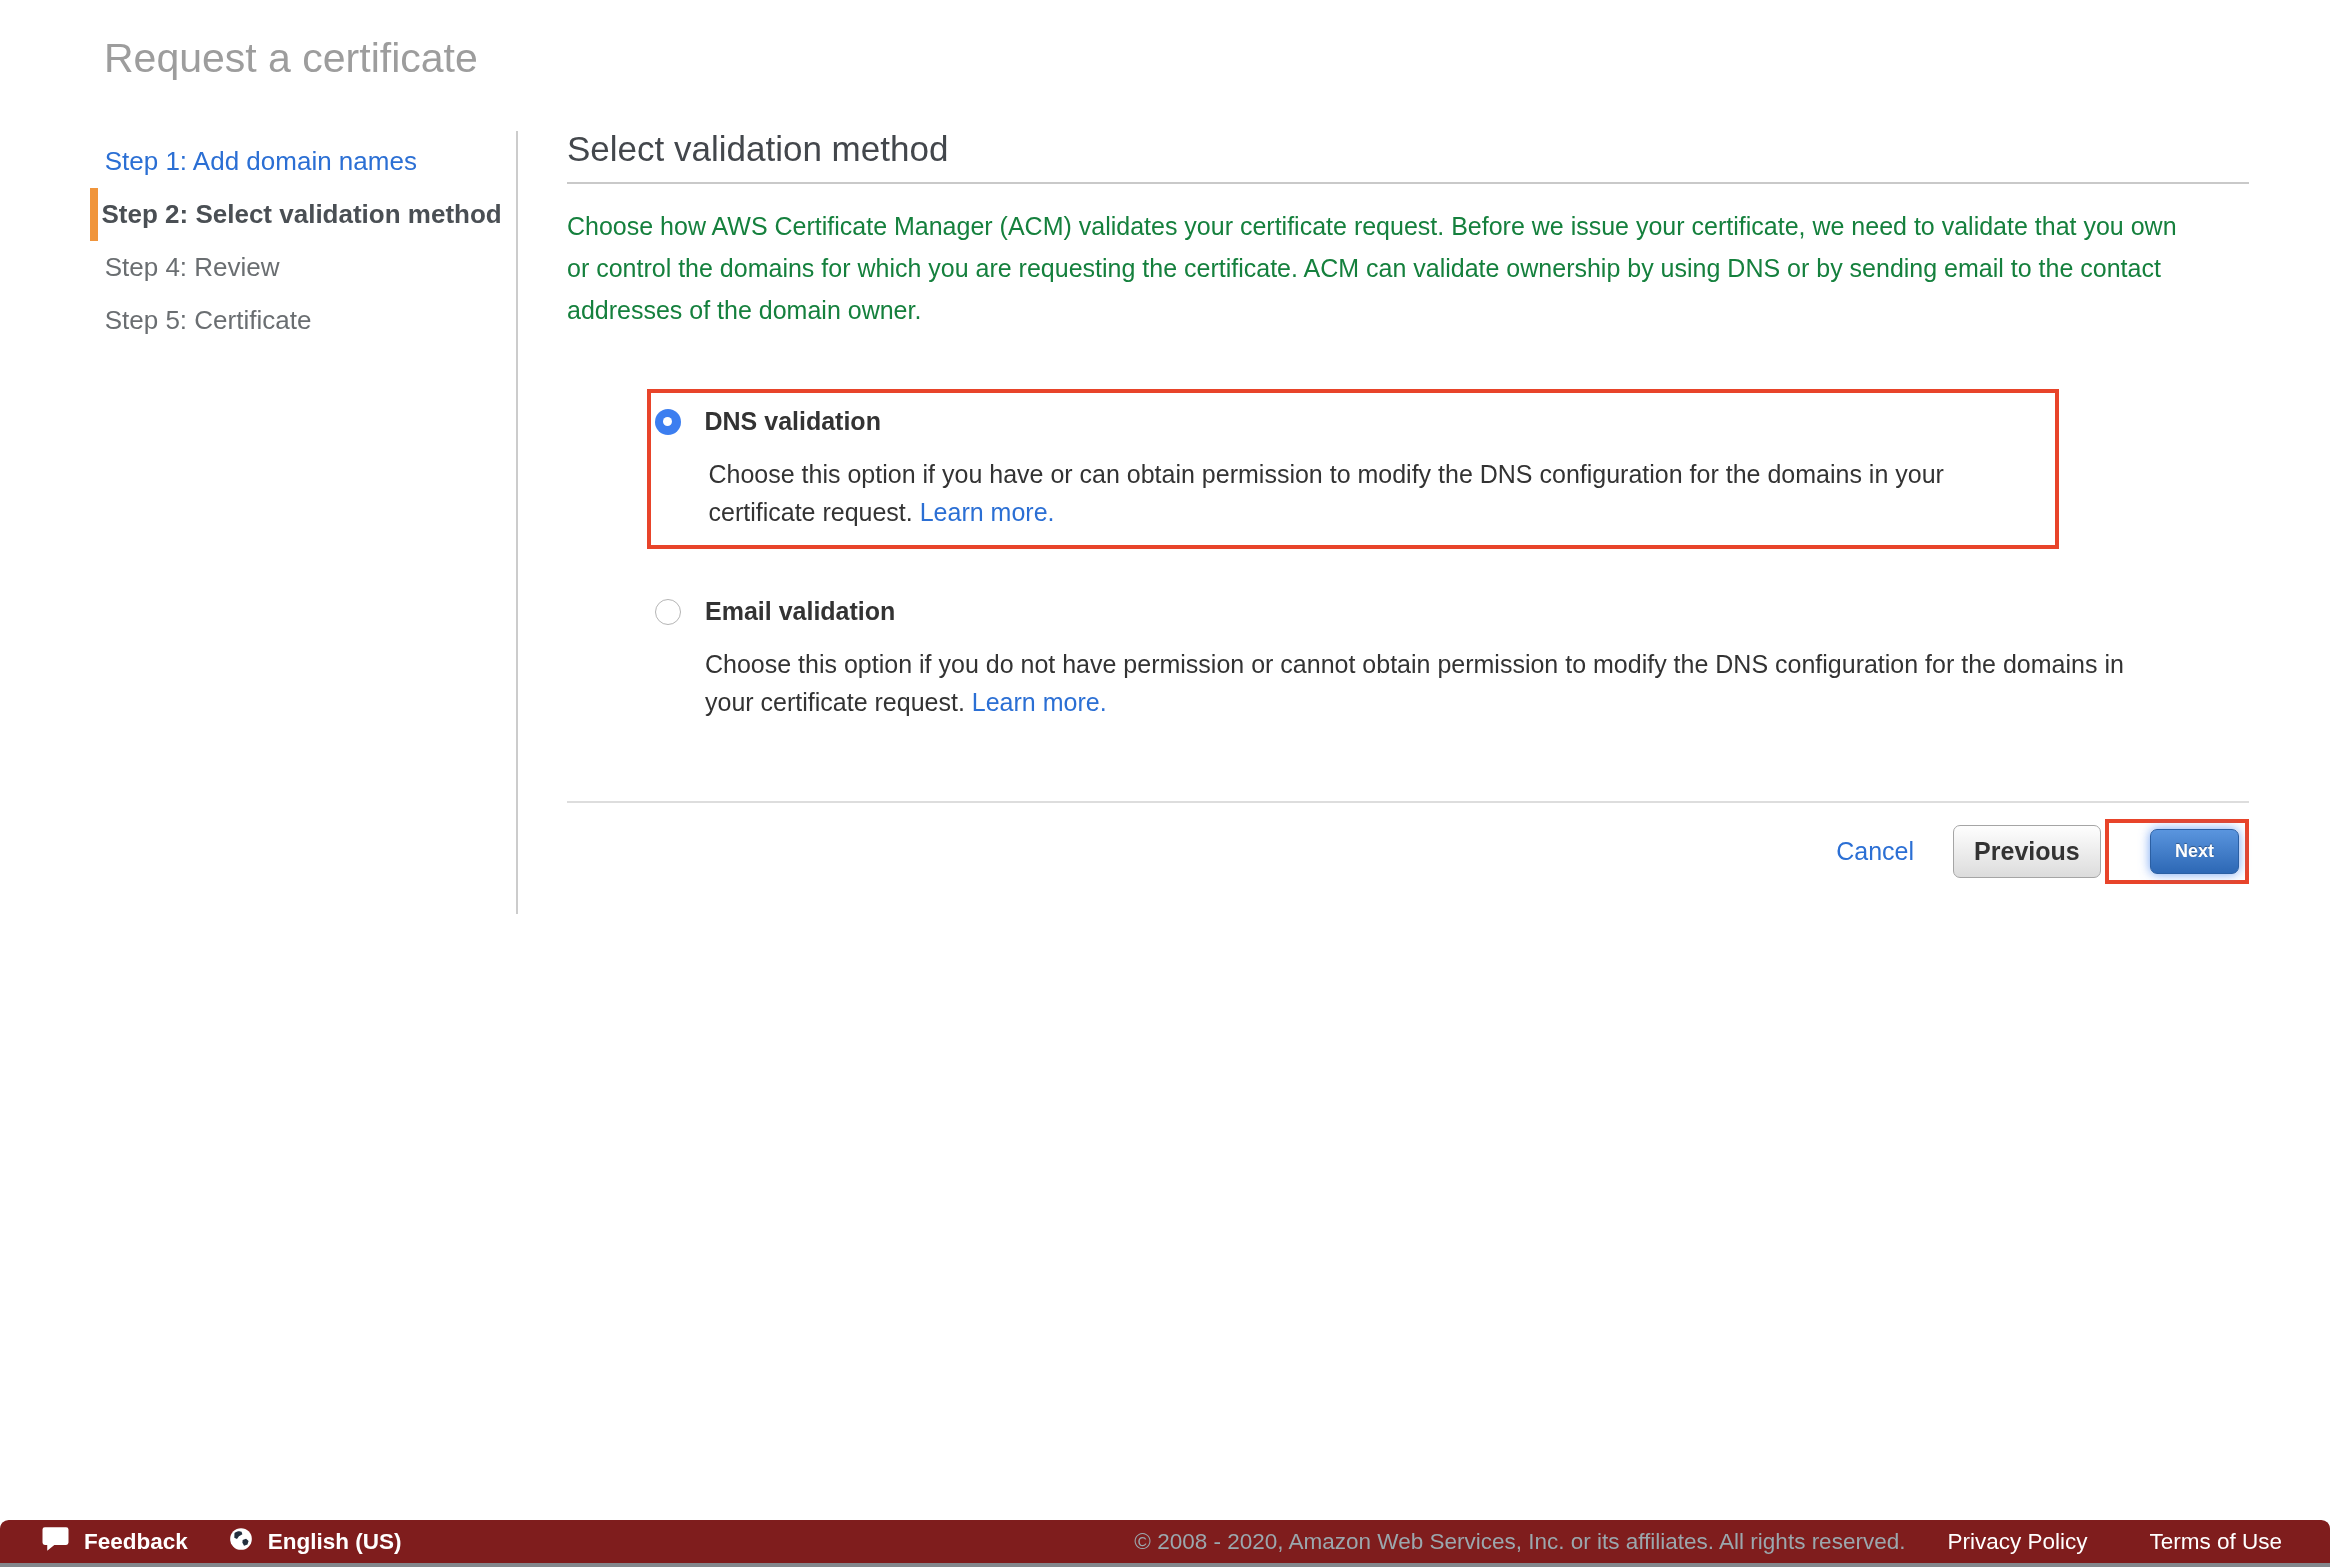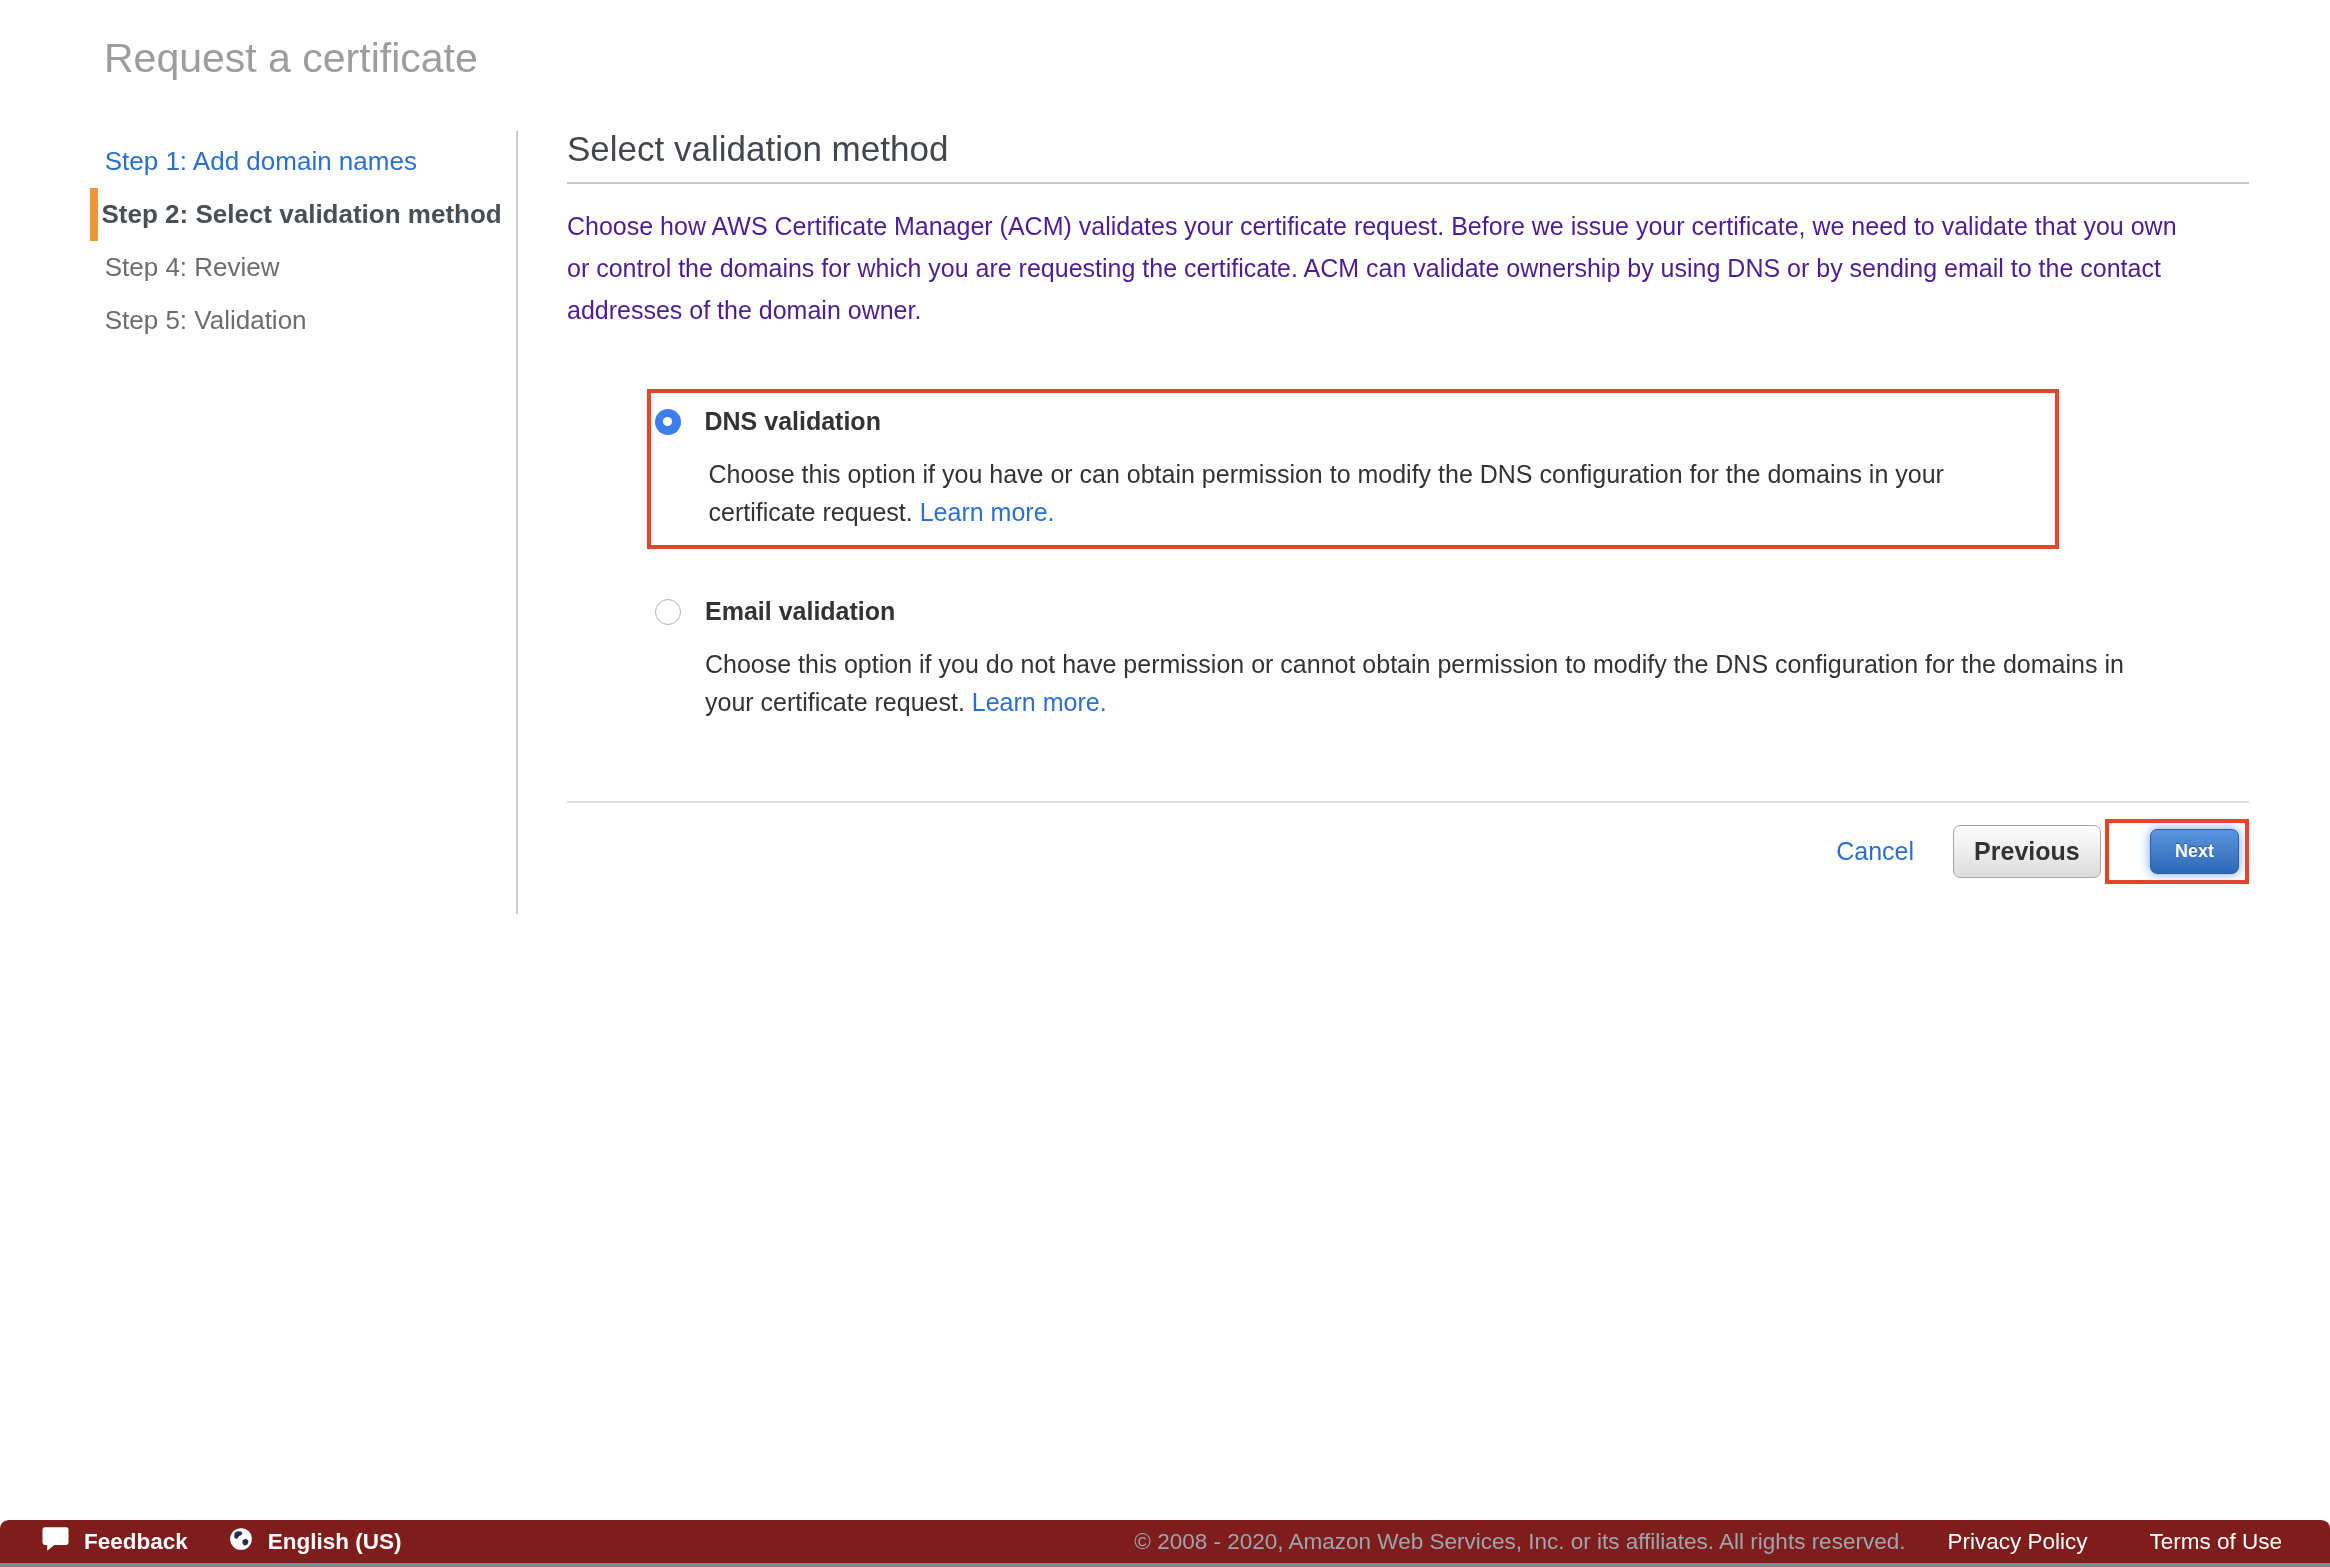--- a/index.html
+++ b/index.html
@@ -13,21 +13,21 @@
   .sidebar{position:absolute;left:0;top:131px;width:516px;height:783px;border-right:2.6px solid #ccc;}
   .steps{list-style:none;margin:4px;padding:0 0 0 86px;}
   .step{height:53px;display:flex;align-items:center;font-size:26px;color:#6a6e71;padding-left:14.7px;}
   .step.link{color:#2b6fd4;cursor:pointer;}
   .step.active{color:#4a4f54;font-weight:bold;border-left:8.6px solid #f0953c;padding-left:3.5px;}
 
   
   .main{position:absolute;left:567px;top:130px;width:1682px;}
   .main h1{font-size:35px;line-height:38px;color:#43474c;font-weight:400;margin:0;}
   .heading-rule{border:none;border-top:2.6px solid #c9c9c9;margin:14px 0 0 0;}
-  .intro{margin:21px 0 0 0;font-size:25px;line-height:42px;color:#4c1d95;width:1635px;}
+  .intro{margin:21px 0 0 0;font-size:25px;line-height:42px;color:#15803d;width:1635px;}
 
   .dns-box{margin:58px 0 0 80px;width:1412px;border:4.3px solid #e8442a;box-sizing:border-box;padding:14px 17.3px 14px 3.5px;}
   .option-head{display:flex;align-items:center;cursor:pointer;}
   .radio{width:26px;height:26px;border-radius:50%;flex:none;cursor:pointer;}
   .radio.selected{background:#3c7ef0;position:relative;}
   .radio.selected::after{content:"";position:absolute;left:50%;top:50%;width:9.5px;height:9.5px;margin:-4.8px 0 0 -4.8px;border-radius:50%;background:#fff;}
   .radio.unselected{background:#fff;border:1.7px solid #b5b5b5;box-sizing:border-box;}
   .option-label{margin-left:24px;font-size:25px;font-weight:bold;color:#333;}
   .option-desc{margin:19px 0 0 54px;font-size:25px;line-height:38px;color:#333;width:1349px;}
   .email-option{margin:48px 0 0 88px;}
@@ -64,21 +64,21 @@
 
 <div class="screen">
 
   <div class="page-title">Request a certificate</div>
 
   <div class="sidebar">
     <ul class="steps">
       <li class="step link">Step 1: Add domain names</li>
       <li class="step active">Step 2: Select validation method</li>
       <li class="step">Step 4: Review</li>
-      <li class="step">Step 5: Validation</li>
+      <li class="step">Step 5: Certificate</li>
     </ul>
   </div>
 
   <div class="main">
     <h1>Select validation method</h1>
     <hr class="heading-rule">
     <p class="intro">Choose how AWS Certificate Manager (ACM) validates your certificate request. Before we issue your certificate, we need to validate that you own or control the domains for which you are requesting the certificate. ACM can validate ownership by using DNS or by sending email to the contact addresses of the domain owner.</p>
 
     <div class="dns-box">
       <div class="option-head">

